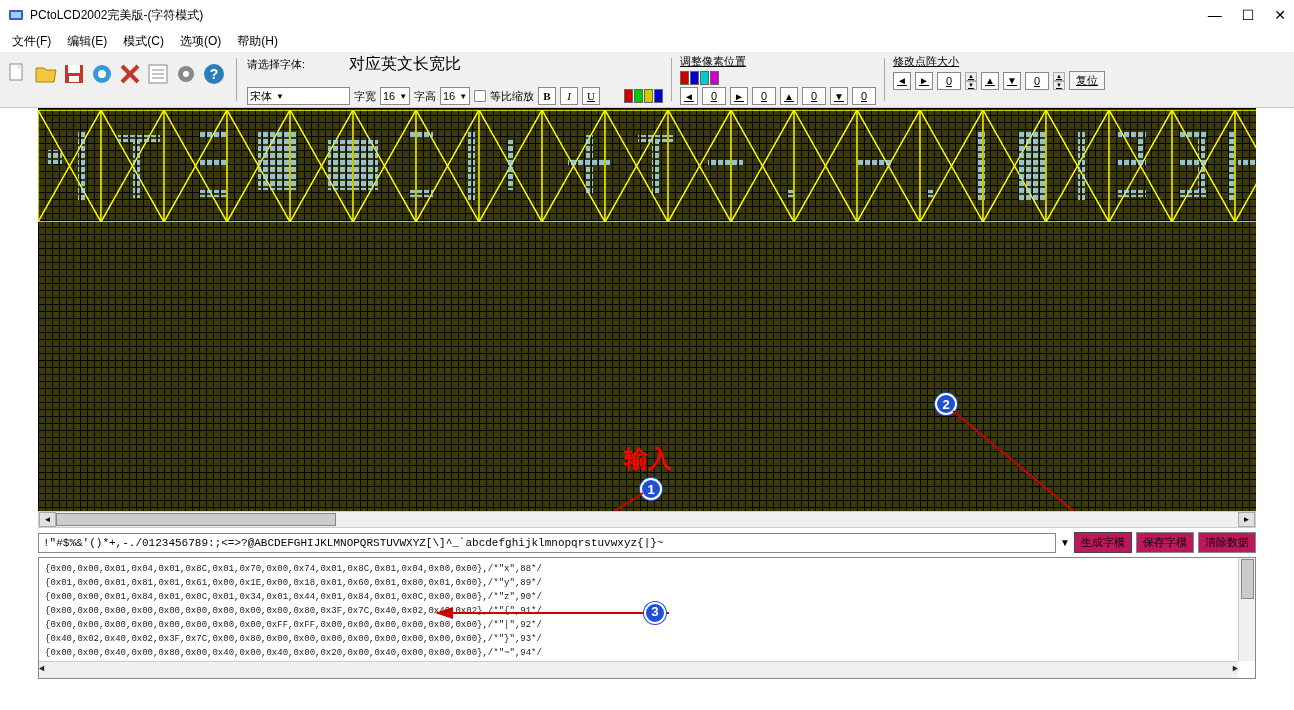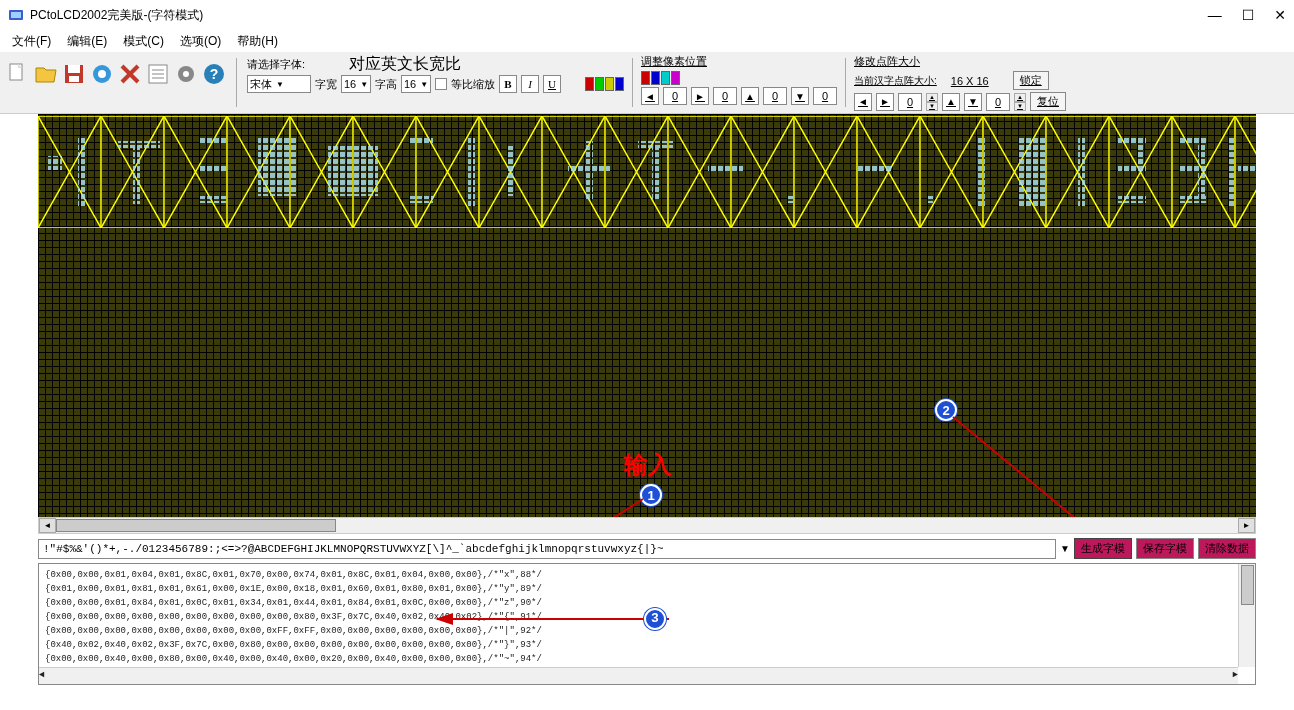--- a/index.html
+++ b/index.html
@@ -15,21 +15,21 @@
 
 .menubar { height: 22px; display: flex; align-items: center; padding: 0 6px; gap: 4px; }
 .menubar .menu-item { padding: 0 6px; cursor: default; }
 
 
 .toolbar { background: #f0f0f0; border-bottom: 1px solid #ccc; padding: 2px 4px; display: flex; align-items: flex-start; gap: 2px; }
 .toolbar .icon-group { display: flex; align-items: center; gap: 0; margin-top: 6px; }
 .tool-icon { width: 28px; height: 28px; display: inline-flex; align-items: center; justify-content: center; cursor: pointer; }
 .tool-icon svg { width: 24px; height: 24px; }
 
-.font-section { display: flex; flex-direction: column; gap: 0; margin-left: 2px; }
+.font-section { display: flex; flex-direction: column; gap: 12px; margin-left: 2px; }
 .font-row { display: flex; align-items: center; gap: 4px; }
 .select-box { border: 1px solid #888; background: #fff; height: 18px; display: inline-flex; align-items: center; padding: 0 2px; font-size: 11px; }
 .select-box .arrow { margin-left: 4px; font-size: 8px; }
 
 .section-line { width: 1px; background: #aaa; align-self: stretch; margin: 4px 6px; }
 
 .pixel-section { display: flex; flex-direction: column; gap: 2px; text-decoration: underline; }
 .label-top { font-size: 11px; }
 .num-input { border: 1px solid #888; width: 24px; height: 18px; display: inline-flex; align-items: center; justify-content: center; font-size: 11px; background: #fff; }
 .spinner { display: inline-flex; flex-direction: column; }
@@ -158,21 +158,21 @@
   </div>
 
   <div class="section-line"></div>
 
   <div class="font-section">
     <div class="font-row">
       <span style="font-size:11px">请选择字体:</span>
       <span style="margin-left:40px; font-size:16px">对应英文长宽比</span>
     </div>
     <div class="font-row">
-      <span class="select-box" style="width:64px">
+      <span class="select-box" style="width:103px">
           <span>宋体</span>
           <span class="arrow">▼</span>
         </span>
       <span style="font-size:11px">字宽</span>
       <span class="select-box" style="width:30px">
           <span>16</span>
           <span class="arrow">▼</span>
         </span>
       <span style="font-size:11px">字高</span>
       <span class="select-box" style="width:30px">
@@ -214,25 +214,20 @@
       <span class="num-input">0</span>
       <span class="arrow-btn">▼</span>
       <span class="num-input">0</span>
     </div>
   </div>
 
   <div class="section-line"></div>
 
   <div class="pixel-section">
     <span class="label-top">修改点阵大小</span>
-    <div class="font-row">
-      <span style="font-size:10px">当前汉字点阵大小:</span>
-      <span style="font-size:11px; margin-left:10px">16 X 16</span>
-      <span class="btn" style="margin-left:20px">锁定</span>
-    </div>
     <div class="font-row">
       <span class="arrow-btn">◄</span>
       <span class="arrow-btn">►</span>
       <span class="num-input">0</span>
       <span class="spinner">
           <span>▲</span>
           <span>▼</span>
         </span>
       <span class="arrow-btn">▲</span>
       <span class="arrow-btn">▼</span>

